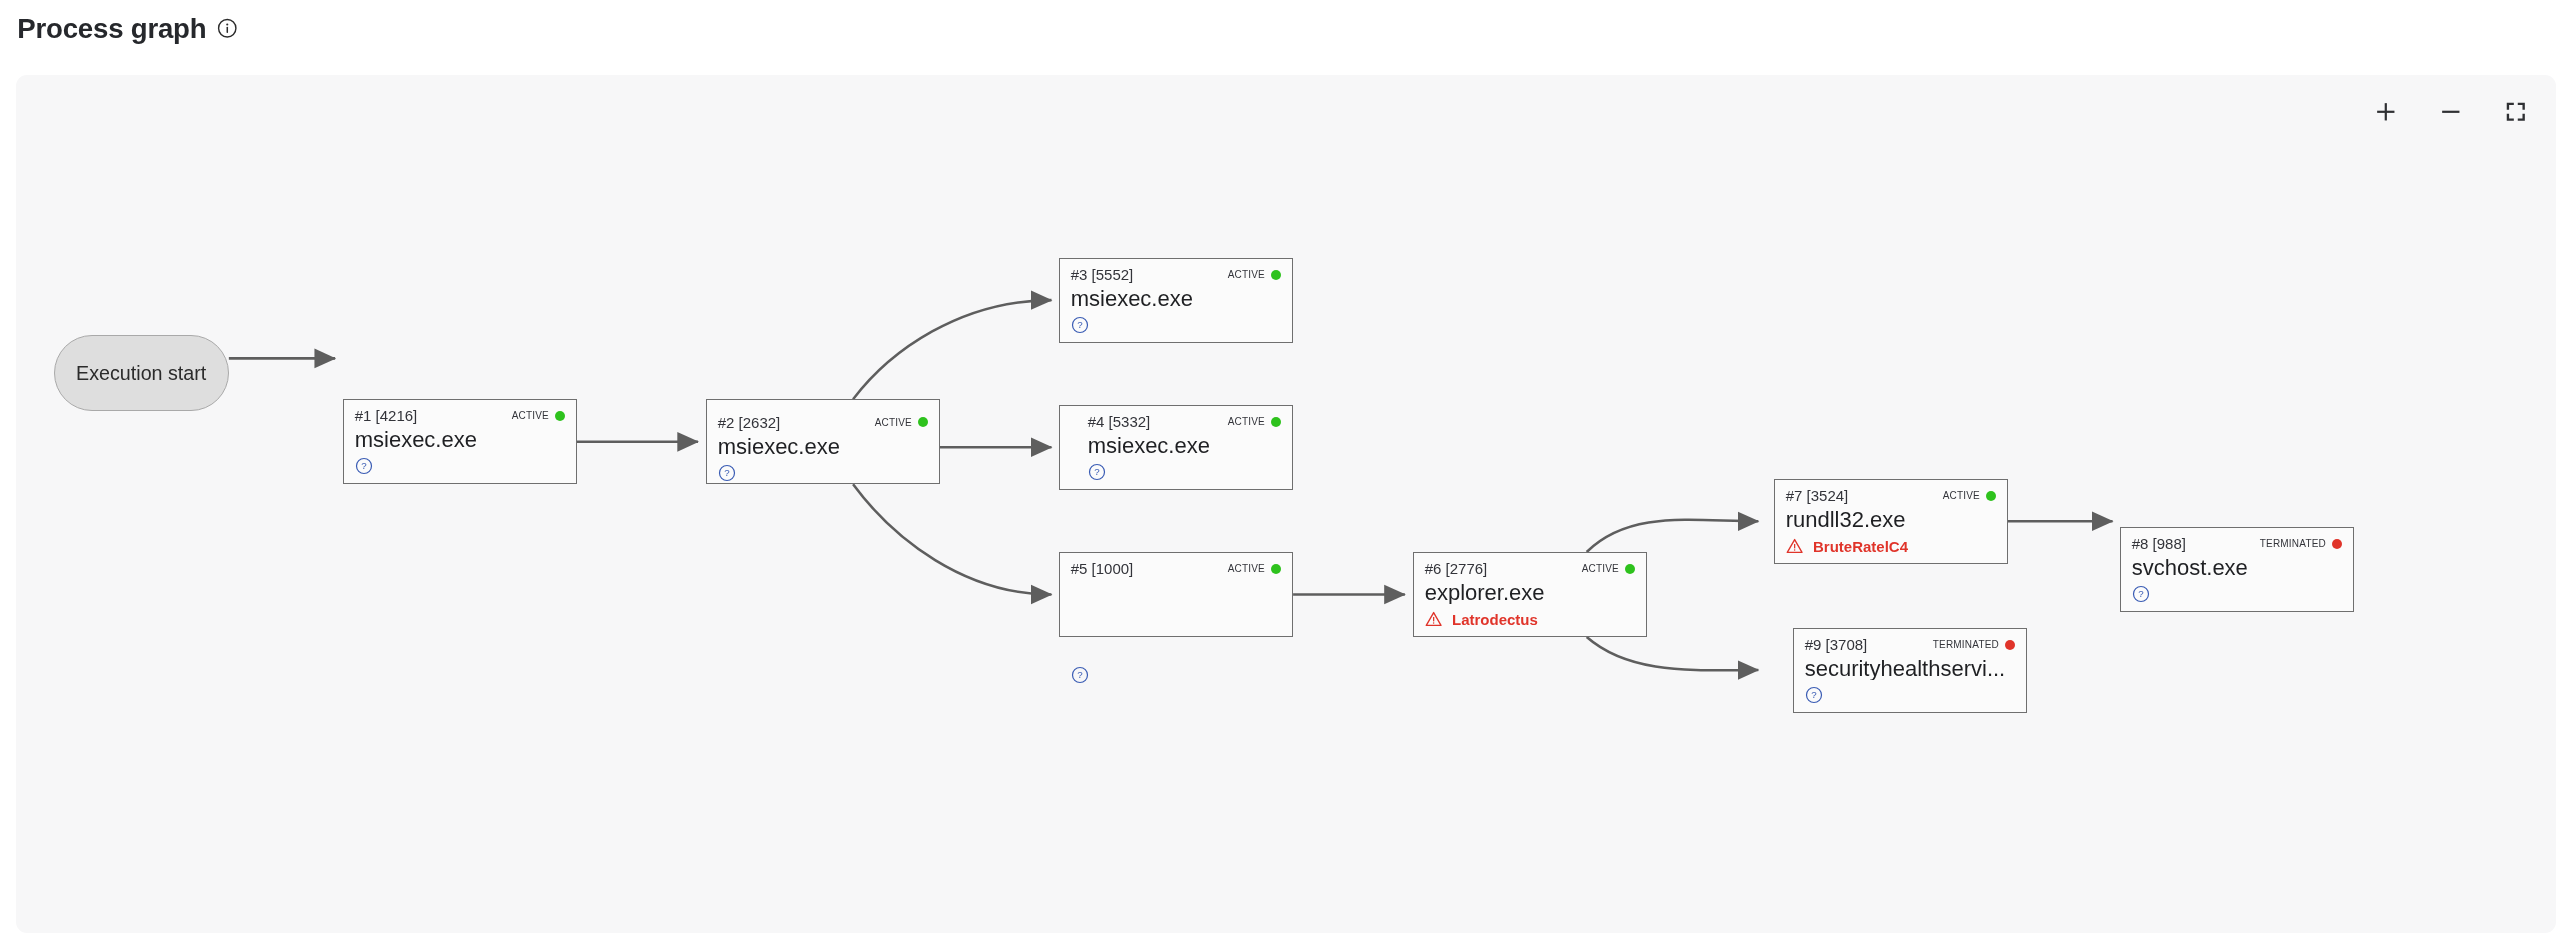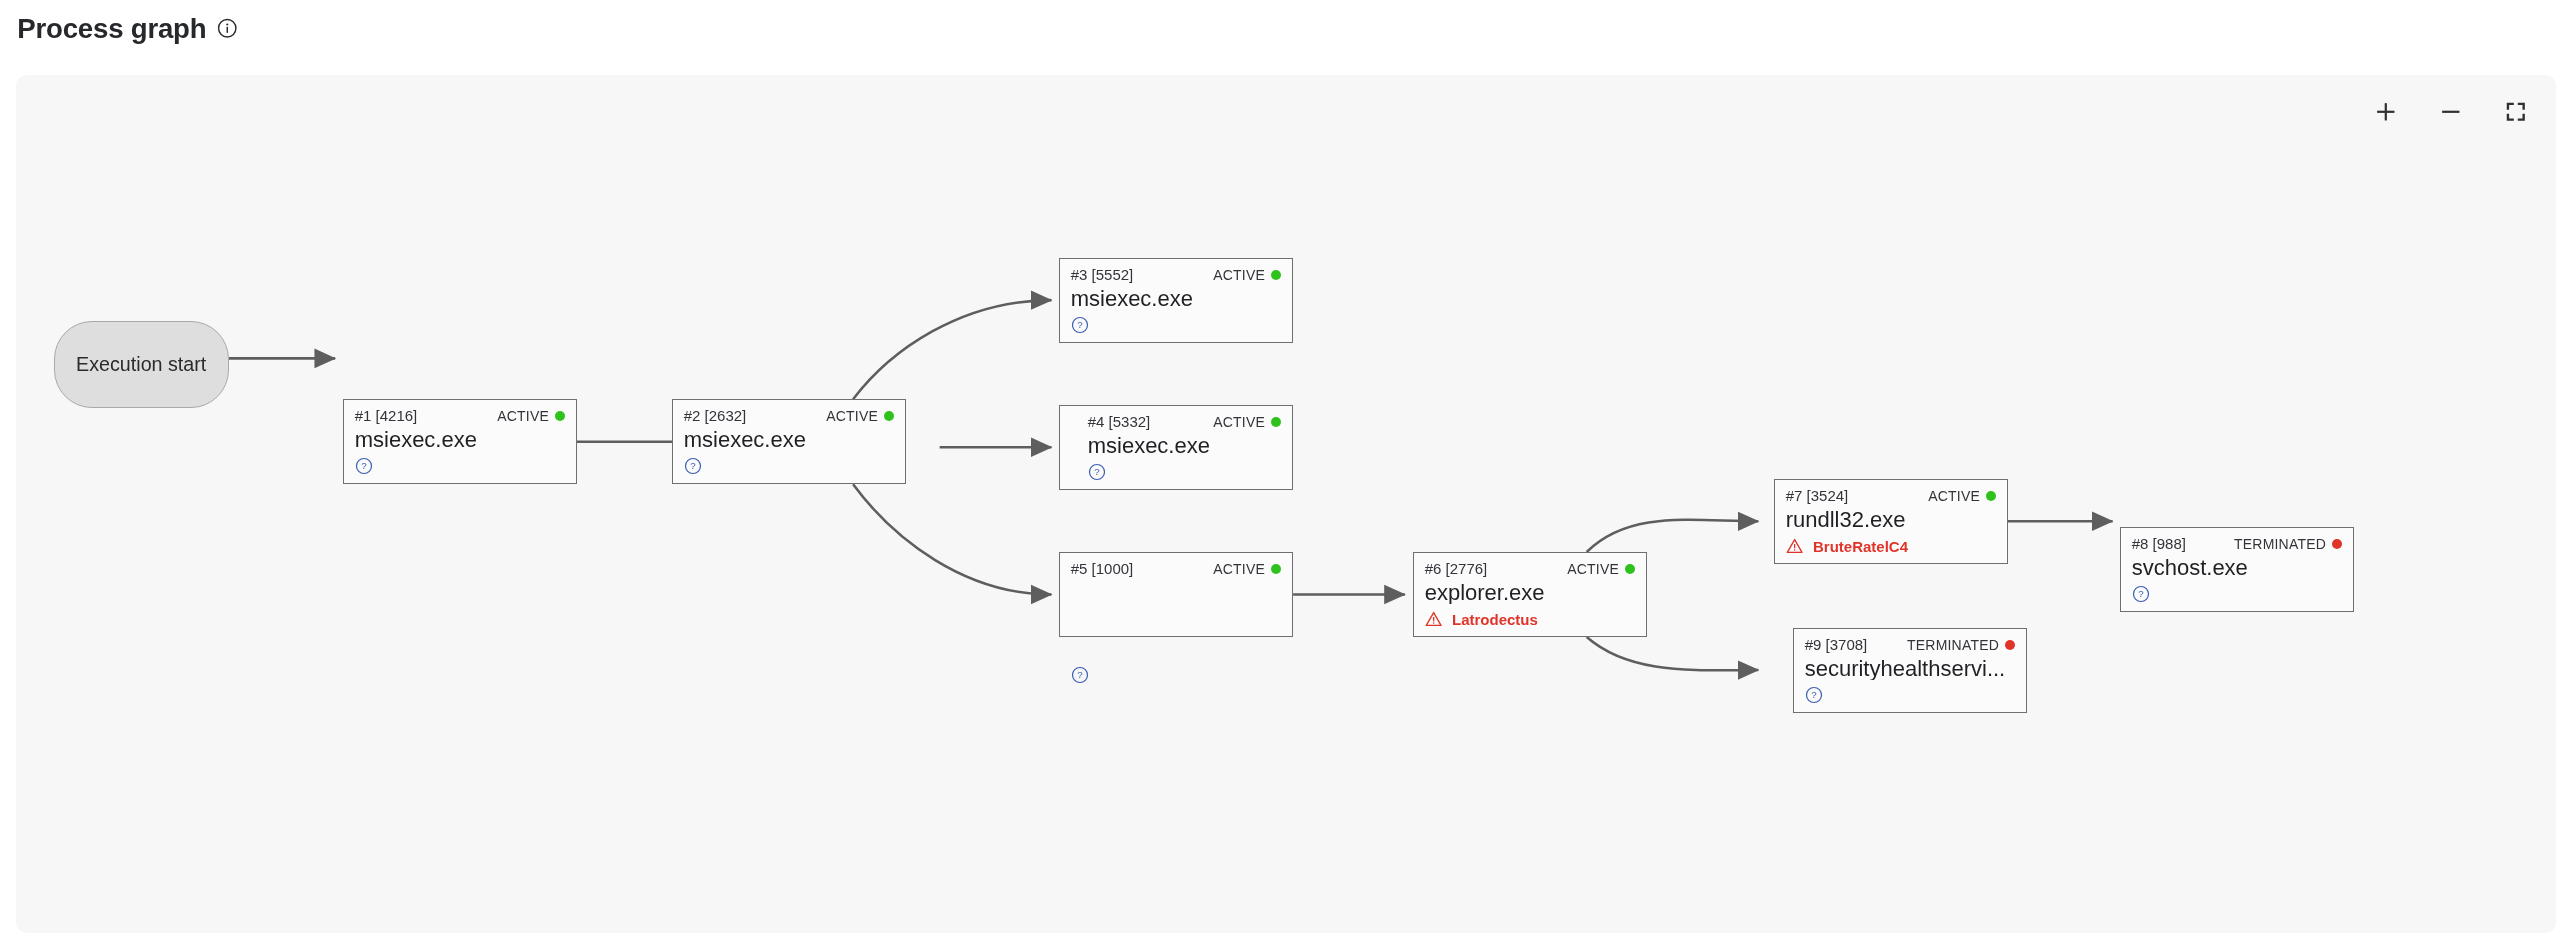--- a/index.html
+++ b/index.html
@@ -74,28 +74,29 @@
     left: 0; top: 0;
     width: 2540px;
     height: 858px;
     pointer-events: none;
   }
 
   
   .start-node {
     position: absolute;
     width: 175px;
-    height: 87px;
+    height: 76px;
     background: #dedede;
     border: 0.8px solid #a9a9a9;
     border-radius: 38px;
     display: flex;
     align-items: center;
     justify-content: center;
     z-index: 3;
+    margin-top: 14px;
   }
   .start-node-label {
     font-size: 19.7px;
     color: #2b2b2b;
   }
 
   
   .proc-node {
     position: absolute;
     width: 234px;
@@ -118,21 +119,21 @@
     color: #33343a;
     white-space: nowrap;
   }
   .node-status {
     display: flex;
     align-items: center;
     gap: 5.5px;
     white-space: nowrap;
   }
   .node-status-text {
-    font-size: 14px;
+    font-size: 10px;
     color: #33343a;
     letter-spacing: 0.2px;
   }
   .status-dot {
     width: 10.2px;
     height: 10.2px;
     border-radius: 50%;
     display: block;
   }
   .dot-active   { background: #2ec21d; }
@@ -256,21 +257,21 @@
       <div class="node-foot">
         <span class="help-badge">
           <svg viewBox="0 0 24 24" width="18" height="18">
             <circle cx="12" cy="12" r="10" fill="none" stroke="#3a5cb4" stroke-width="1.6"></circle>
             <text x="12" y="16.6" font-size="13" fill="#3a5cb4" text-anchor="middle" font-family="Liberation Sans, sans-serif">?</text>
           </svg>
         </span>
       </div>
     </div>
 
-    <div class="proc-node" style="left:656px; top:324px;">
+    <div class="proc-node" style="left:690px; top:324px;justify-content:flex-end;">
       <div class="node-top">
         <span class="node-pid">#2 [2632]</span>
         <span class="node-status">
           <span class="node-status-text">ACTIVE</span>
           <span class="status-dot dot-active"></span>
         </span>
       </div>
       <div class="node-name">msiexec.exe</div>
       <div class="node-foot">
         <span class="help-badge">

